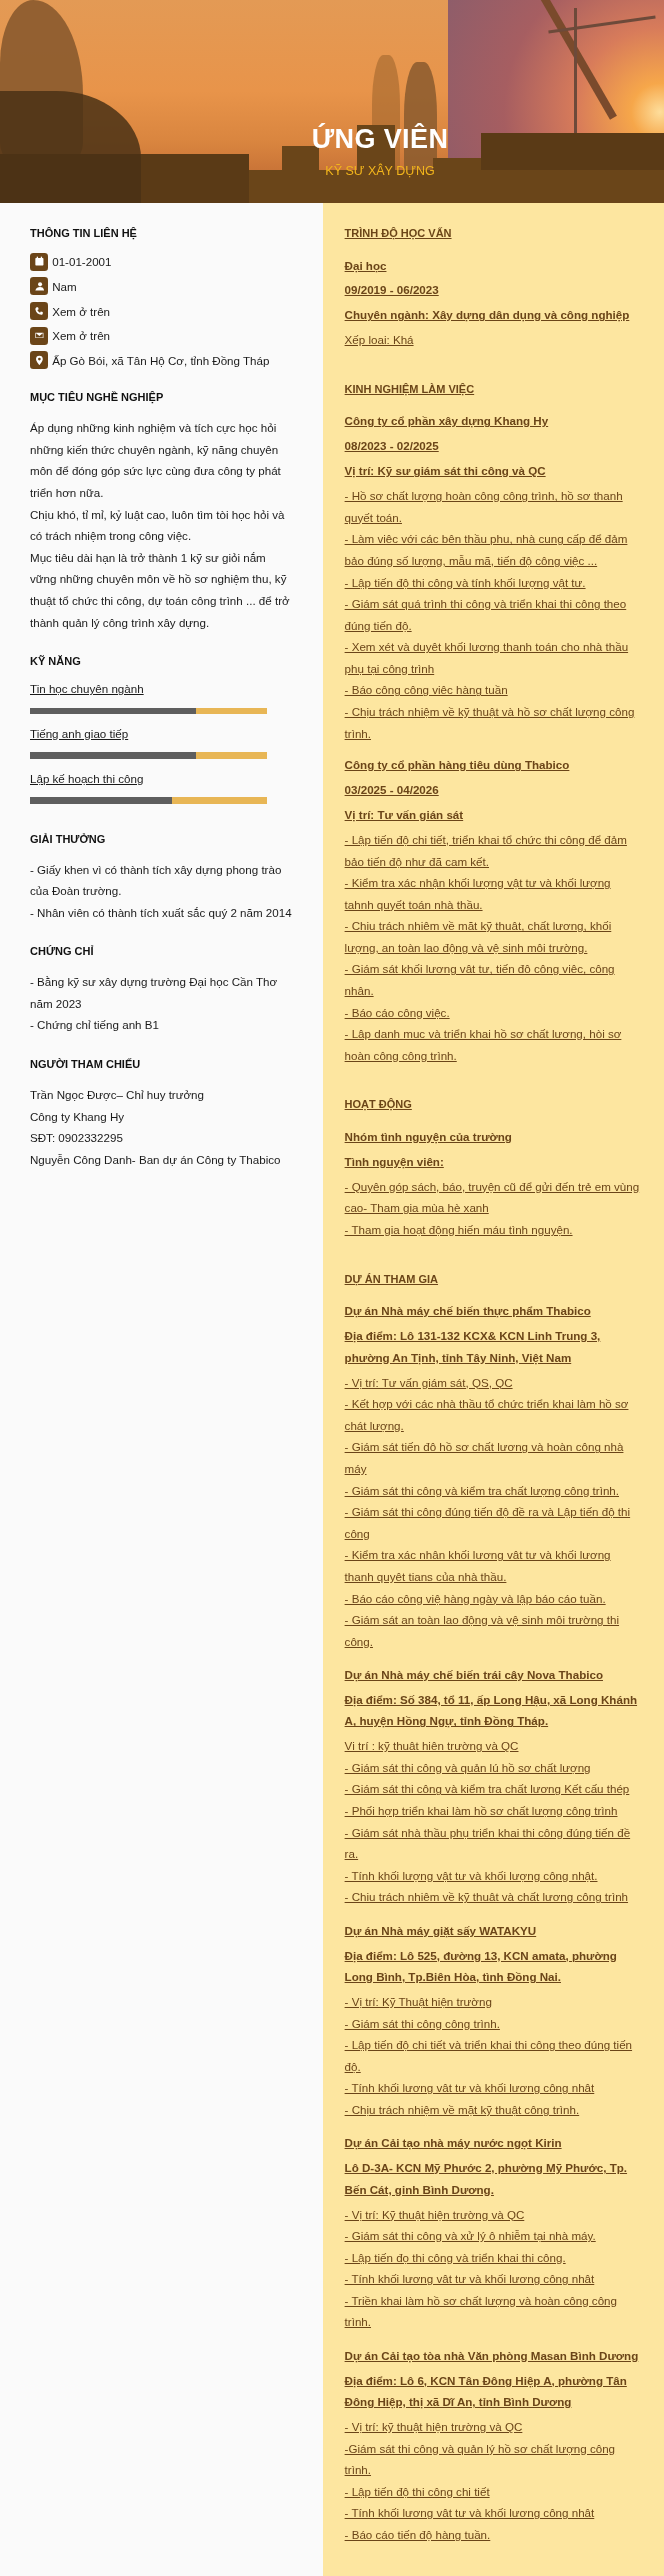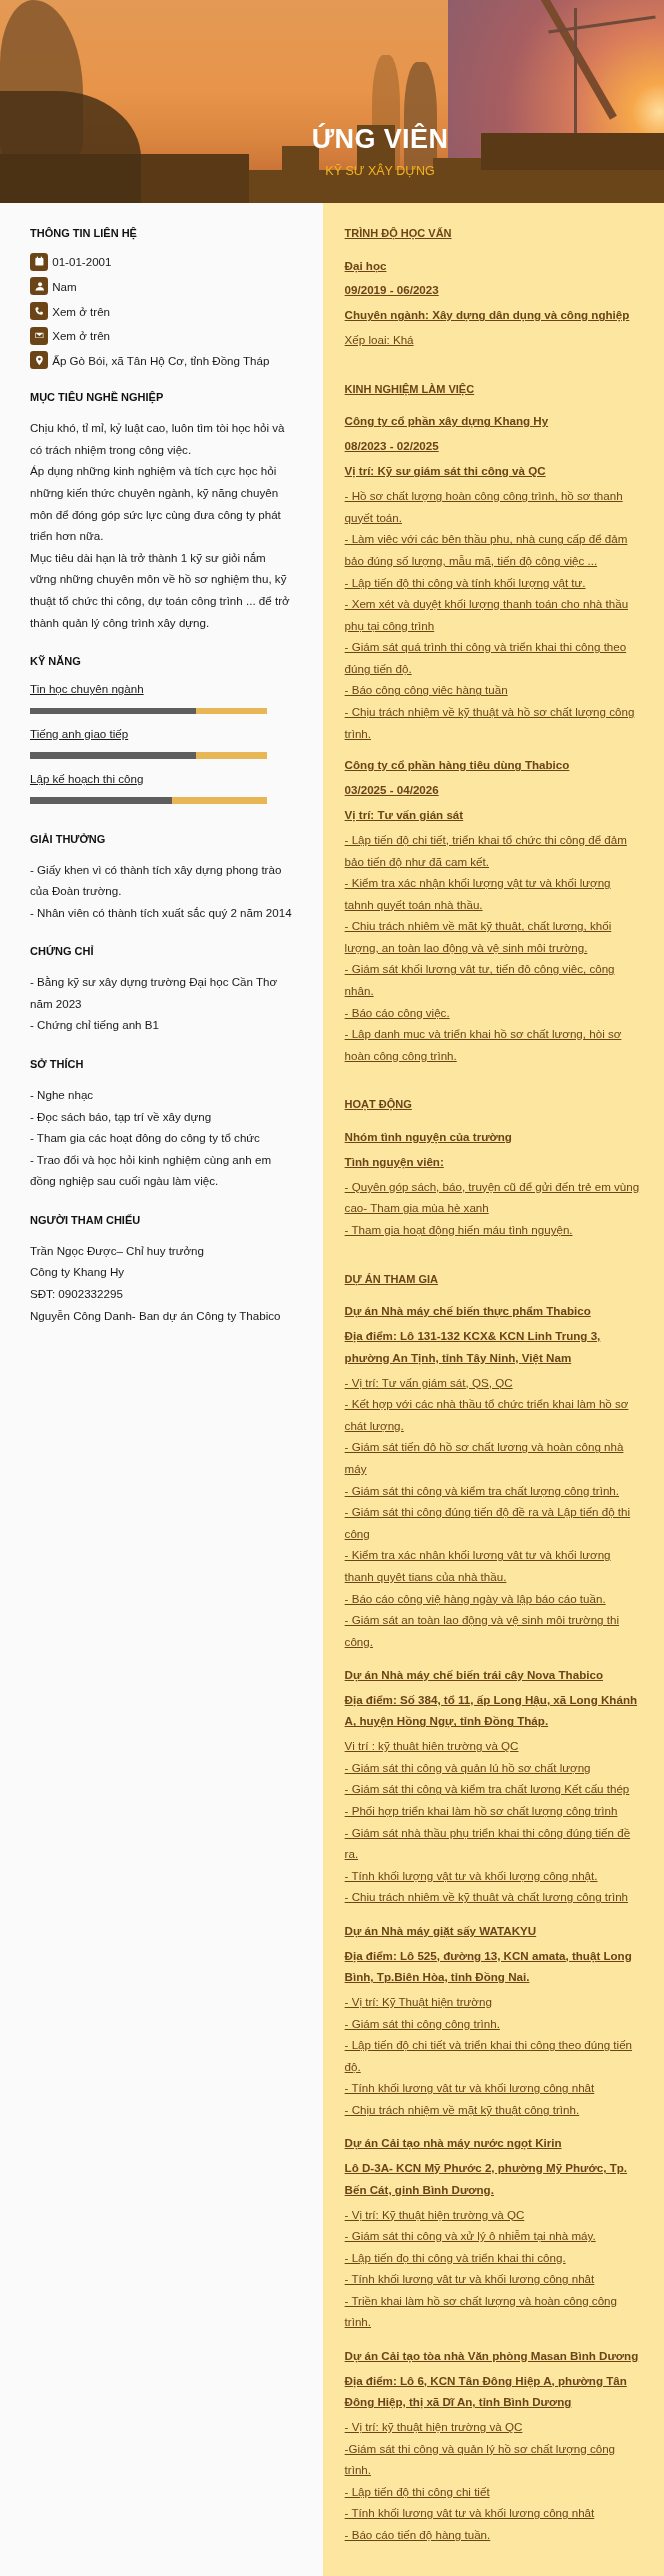--- a/index.html
+++ b/index.html
@@ -147,22 +147,22 @@
                 <path d="M8 1a5 5 0 0 1 5 5c0 4-5 9-5 9S3 10 3 6a5 5 0 0 1 5-5zm0 3a2 2 0 1 0 0 4 2 2 0 0 0 0-4z" fill-rule="evenodd"></path>
               </svg>
           </span>
           <span>Ấp Gò Bói, xã Tân Hộ Cơ, tỉnh Đồng Tháp</span>
         </li>
       </ul>
     </div>
 
     <div class="block">
       <div class="section-title">MỤC TIÊU NGHỀ NGHIỆP</div>
+      <div class="para">Áp dụng những kinh nghiệm và tích cực học hỏi những kiến thức chuyên ngành, kỹ năng chuyên môn để đóng góp sức lực cùng đưa công ty phát triển hơn nữa.</div>
       <div class="para">Chịu khó, tỉ mỉ, kỷ luật cao, luôn tìm tòi học hỏi và có trách nhiệm trong công việc.</div>
-      <div class="para">Áp dụng những kinh nghiệm và tích cực học hỏi những kiến thức chuyên ngành, kỹ năng chuyên môn để đóng góp sức lực cùng đưa công ty phát triển hơn nữa.</div>
       <div class="para">Mục tiêu dài hạn là trở thành 1 kỹ sư giỏi nắm vững những chuyên môn về hồ sơ nghiệm thu, kỹ thuật tổ chức thi công, dự toán công trình ... để trở thành quản lý công trình xây dựng.</div>
     </div>
 
     <div class="block">
       <div class="section-title">KỸ NĂNG</div>
       <div class="skill">
         <div class="skill-name">Tin học chuyên ngành</div>
         <div class="skill-bar" style="background: rgb(232, 182, 85);">
           <div class="skill-fill" style="width: 70%; background: rgb(94, 94, 94);"></div>
         </div>
@@ -186,27 +186,20 @@
       <div class="para">- Giấy khen vì có thành tích xây dựng phong trào của Đoàn trường.</div>
       <div class="para">- Nhân viên có thành tích xuất sắc quý 2 năm 2014</div>
     </div>
 
     <div class="block">
       <div class="section-title">CHỨNG CHỈ</div>
       <div class="para">- Bằng kỹ sư xây dựng trường Đại học Cần Thơ năm 2023</div>
       <div class="para">- Chứng chỉ tiếng anh B1</div>
     </div>
 
-    <div class="block">
-      <div class="section-title">SỞ THÍCH</div>
-      <div class="para">- Nghe nhạc</div>
-      <div class="para">- Đọc sách báo, tạp trí về xây dựng</div>
-      <div class="para">- Tham gia các hoạt đông do công ty tổ chức</div>
-      <div class="para">- Trao đổi và học hỏi kinh nghiệm cùng anh em đồng nghiệp sau cuối ngàu làm việc.</div>
-    </div>
 
     <div class="block">
       <div class="section-title">NGƯỜI THAM CHIẾU</div>
       <div class="para">Trần Ngọc Được– Chỉ huy trưởng</div>
       <div class="para">Công ty Khang Hy</div>
       <div class="para">SĐT: 0902332295</div>
       <div class="para">Nguyễn Công Danh- Ban dự án Công ty Thabico</div>
     </div>
   </div>
 
@@ -223,22 +216,22 @@
     <div class="r-block">
       <div class="section-title">KINH NGHIỆM LÀM VIỆC</div>
 
       <div class="entry">
         <div class="r-strong mb">Công ty cổ phần xây dựng Khang Hy</div>
         <div class="r-strong mb">08/2023 - 02/2025</div>
         <div class="r-strong mb">Vị trí: Kỹ sư giám sát thi công và QC</div>
         <div class="r-text">- Hồ sơ chất lượng hoàn công công trình, hồ sơ thanh quyết toán.</div>
         <div class="r-text">- Làm việc với các bên thầu phụ, nhà cung cấp để đảm bảo đúng số lượng, mẫu mã, tiến độ công việc ...</div>
         <div class="r-text">- Lập tiến độ thi công và tính khối lượng vật tư.</div>
+        <div class="r-text">- Giám sát quá trình thi công và triển khai thi công theo đúng tiến độ.</div>
         <div class="r-text">- Xem xét và duyệt khối lượng thanh toán cho nhà thầu phụ tại công trình</div>
-        <div class="r-text">- Giám sát quá trình thi công và triển khai thi công theo đúng tiến độ.</div>
         <div class="r-text">- Báo công công việc hàng tuần</div>
         <div class="r-text">- Chịu trách nhiệm về kỹ thuật và hồ sơ chất lượng công trình.</div>
       </div>
 
       <div class="entry">
         <div class="r-strong mb">Công ty cổ phần hàng tiêu dùng Thabico</div>
         <div class="r-strong mb">03/2025 - 04/2026</div>
         <div class="r-strong mb">Vị trí: Tư vấn gián sát</div>
         <div class="r-text">- Lập tiến độ chi tiết, triển khai tổ chức thi công để đảm bảo tiến độ như đã cam kết.</div>
         <div class="r-text">- Kiểm tra xác nhận khối lượng vật tư và khối lượng tahnh quyết toán nhà thầu.</div>
@@ -280,21 +273,21 @@
         <div class="r-text">- Giám sát thi công và quản lú hồ sơ chất lượng</div>
         <div class="r-text">- Giám sát thi công và kiểm tra chất lượng Kết cấu thép</div>
         <div class="r-text">- Phối hợp triển khai làm hồ sơ chất lượng công trình</div>
         <div class="r-text">- Giám sát nhà thầu phụ triển khai thi công đúng tiến đề ra.</div>
         <div class="r-text">- Tính khối lượng vật tư và khối lượng công nhật.</div>
         <div class="r-text">- Chịu trách nhiệm về kỹ thuật và chất lượng công trình</div>
       </div>
 
       <div class="project">
         <div class="r-strong mb">Dự án Nhà máy giặt sấy WATAKYU</div>
-        <div class="r-strong mb">Địa điểm: Lô 525, đường 13, KCN amata, thuật Long Bình, Tp.Biên Hòa, tỉnh Đồng Nai.</div>
+        <div class="r-strong mb">Địa điểm: Lô 525, đường 13, KCN amata, phường Long Bình, Tp.Biên Hòa, tình Đồng Nai.</div>
         <div class="r-text">- Vị trí: Kỹ Thuật hiện trường</div>
         <div class="r-text">- Giám sát thi công công trình.</div>
         <div class="r-text">- Lập tiến độ chi tiết và triển khai thi công theo đúng tiến độ.</div>
         <div class="r-text">- Tính khối lượng vật tư và khối lượng công nhật</div>
         <div class="r-text">- Chịu trách nhiệm về mặt kỹ thuật công trình.</div>
       </div>
 
       <div class="project">
         <div class="r-strong mb">Dự án Cải tạo nhà máy nước ngọt Kirin</div>
         <div class="r-strong mb">Lô D-3A- KCN Mỹ Phước 2, phường Mỹ Phước, Tp. Bến Cát, ginh Bình Dương.</div>

